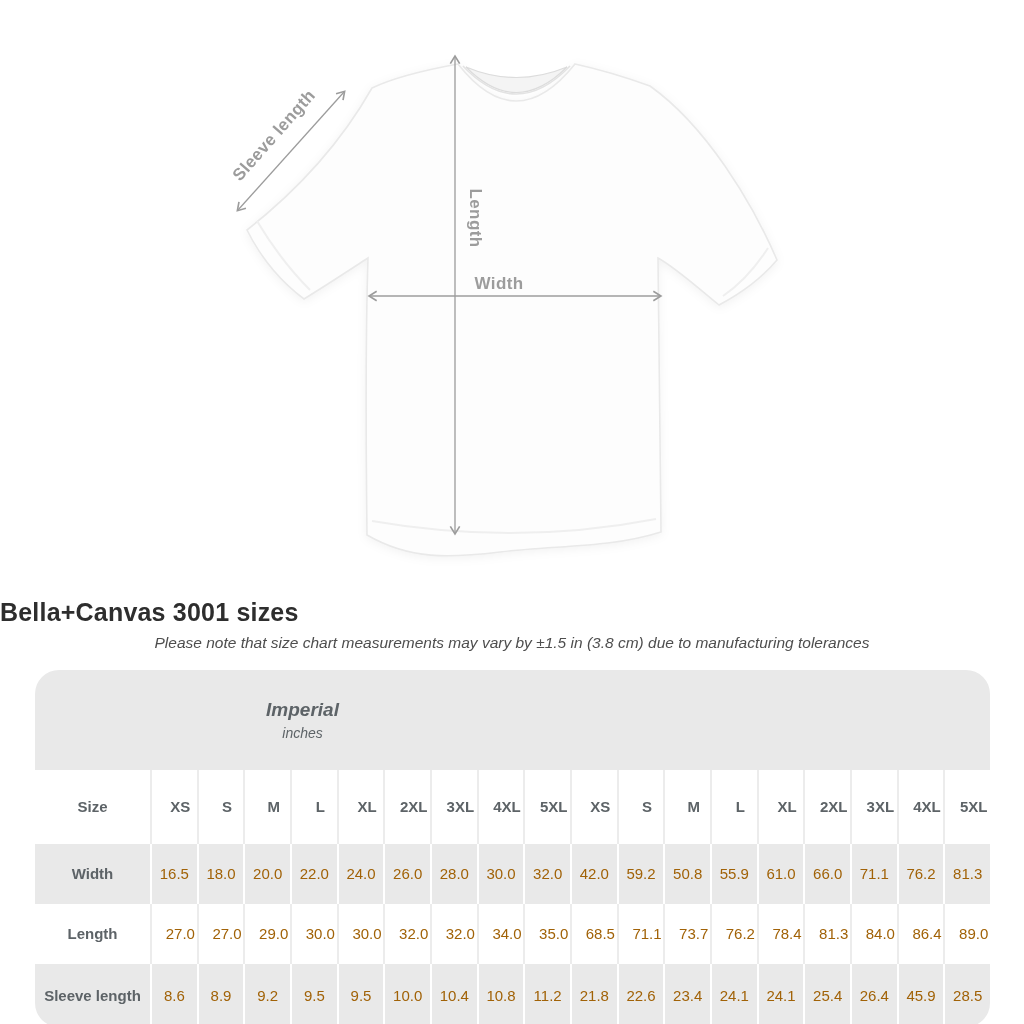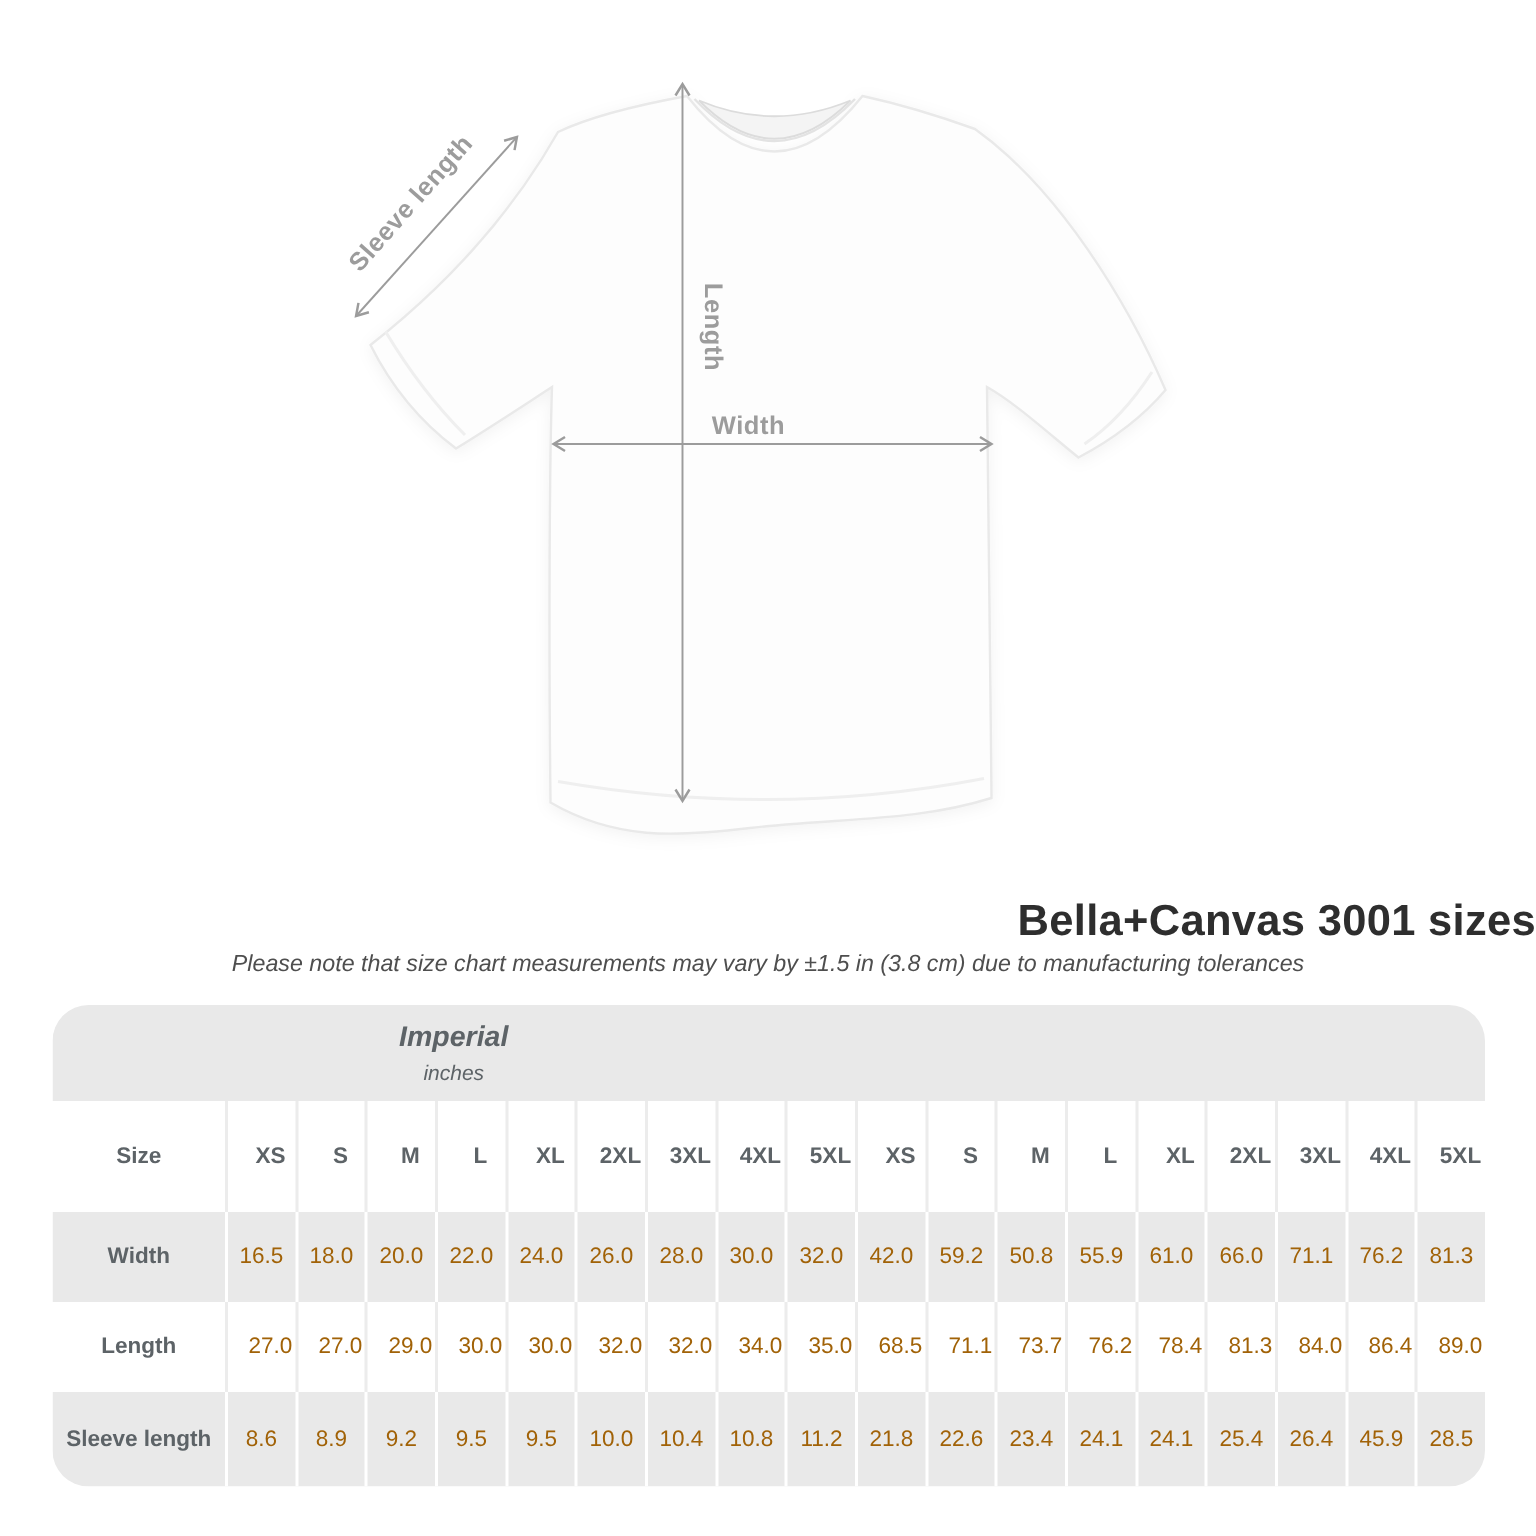--- a/index.html
+++ b/index.html
@@ -20,39 +20,39 @@
   .neck-inside { fill:#f4f4f4; stroke:#dcdcdc; stroke-width:1.2; }
   .measure-line { stroke:#9c9c9c; stroke-width:1.3; fill:none; }
   .measure-label {
     fill:#9c9c9c; font-size:17px; font-weight:bold; letter-spacing:.4px;
     font-family:"Liberation Sans", sans-serif;
   }
 
   
   .page-title {
     position:absolute; top:598px; left:0; width:1024px;
-    text-align:right; font-size:29px; font-weight:bold; color:#2e2e2e;
+    text-align:left; font-size:25px; font-weight:bold; color:#2e2e2e;
     letter-spacing:.2px;
   }
   .page-subtitle {
     position:absolute; top:634px; left:0; width:1024px;
     text-align:center; font-size:15.5px; font-style:italic; color:#4e4e4e;
   }
 
   
   .size-table {
     position:absolute; top:670px; left:35px; width:955px;
     border-radius:24px; overflow:hidden;
   }
   .trow { display:grid; grid-template-columns:115px repeat(18, 1fr); }
   .cell {
     display:flex; flex-direction:column; align-items:center; justify-content:center;
     text-align:center; line-height:1.15;
   }
-  .row-banner { background:#e9e9e9; height:64px; }
+  .row-banner { background:#e9e9e9; height:100px; }
   .row-white  { background:#ffffff; }
   .row-gray   { background:#e9e9e9; }
   .row-header { height:74px; }
   .row-data   { height:60px; }
   .row-last   { height:63px; }
 
   .row-white .cell:not(:first-child) { border-left:2px solid #ececec;padding-left:12px; }
   .row-gray  .cell:not(:first-child) { border-left:2px solid #ffffff; }
   .row-banner .cell { border:none; }
 

